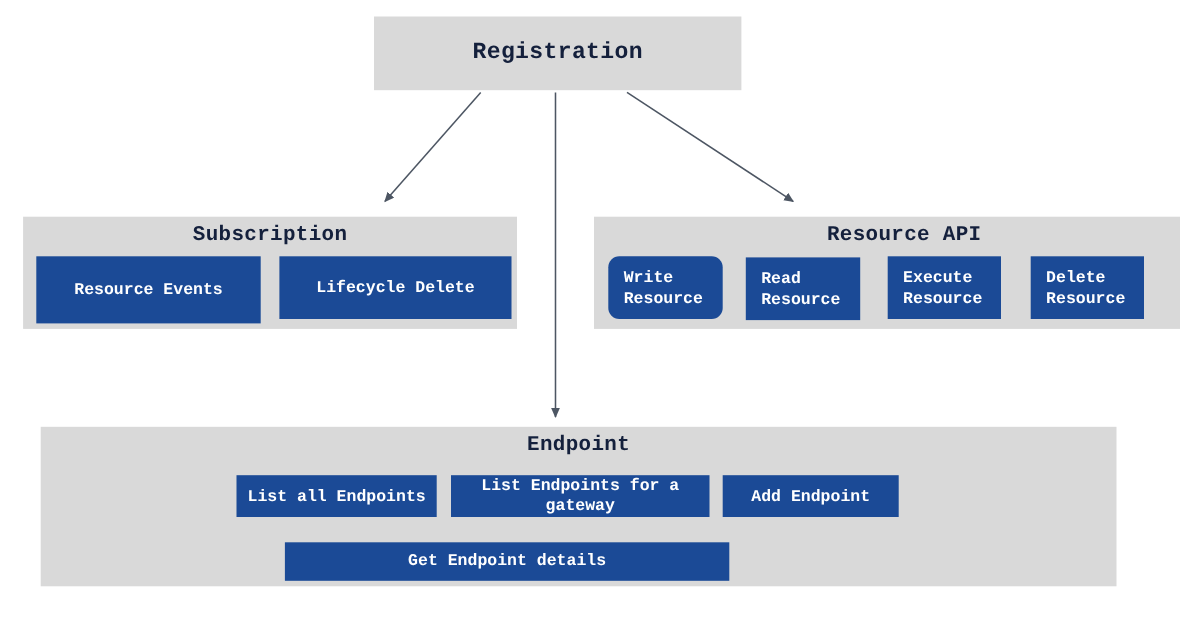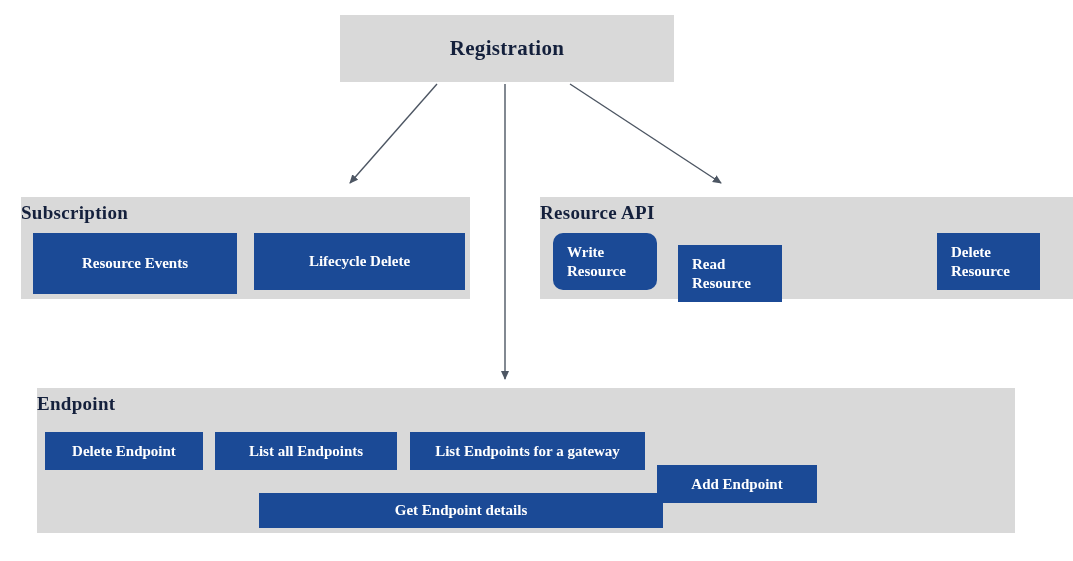--- a/index.html
+++ b/index.html
@@ -7,59 +7,59 @@
     --panel:#d9d9d9;
     --navy:#14203c;
     --arrow:#4d5663;
     --white:#ffffff;
   }
   html,body{margin:0;padding:0;background:#ffffff;}
   .canvas{
     position:relative;
     width:1073px;height:561px;
     background:#ffffff;
-    font-family:Liberation Serif, serif;
+    font-family:Liberation Mono, monospace;
     overflow:hidden;
   }
   .rootbox{
     position:absolute;left:340px;top:15px;width:334px;height:67px;
     background:var(--panel);
     display:flex;align-items:center;justify-content:center;
     font-size:21px;font-weight:bold;color:var(--navy);
     letter-spacing:0.3px;
   }
   .panel{position:absolute;background:var(--panel);}
   .panel-subscription{left:21px;top:197px;width:449px;height:102px;}
   .panel-resource-api{left:540px;top:197px;width:517px;height:102px;padding-left:47px;}
   .panel-endpoint{left:37px;top:388px;width:978px;height:145px;}
   .group-title{
     position:absolute;top:5px;left:0;right:0;
-    font-size:19px;font-weight:bold;color:var(--navy);
+    text-align:center;font-size:19px;font-weight:bold;color:var(--navy);
     letter-spacing:0.3px;
   }
   .btn{
     position:absolute;background:var(--blue);color:var(--white);
     font-size:15px;font-weight:bold;line-height:19px;
     display:flex;align-items:center;justify-content:center;
     text-align:center;box-sizing:border-box;cursor:pointer;
   }
   .btn.left-text{justify-content:flex-start;text-align:left;padding-left:14px;padding-right:6px;}
   
   .btn-resource-events{left:12px;top:36px;width:204px;height:61px;}
   .btn-lifecycle-events{left:233px;top:36px;width:211px;height:57px;}
   
   .btn-write-resource{left:13px;top:36px;width:104px;height:57px;border-radius:10px;}
-  .btn-read-resource{left:138px;top:48px;width:104px;height:57px;}
+  .btn-read-resource{left:138px;top:37px;width:104px;height:57px;}
   .btn-execute-resource{left:267px;top:36px;width:103px;height:57px;}
   .btn-delete-resource{left:397px;top:36px;width:103px;height:57px;}
   
   .btn-delete-endpoint{left:8px;top:44px;width:158px;height:38px;}
   .btn-list-all-endpoints{left:178px;top:44px;width:182px;height:38px;}
   .btn-list-endpoints-gateway{left:373px;top:44px;width:235px;height:38px;}
-  .btn-add-endpoint{left:620px;top:44px;width:160px;height:38px;margin-top:33px;}
+  .btn-add-endpoint{left:620px;top:44px;width:160px;height:38px;}
   .btn-add-gateway{left:791px;top:44px;width:182px;height:38px;}
   .btn-get-endpoint-details{left:222px;top:105px;width:404px;height:35px;}
   .arrow-layer{
     position:absolute;left:0;top:0;width:1073px;height:561px;
     pointer-events:none;
   }
 </style>
 </head>
 <body>
 
@@ -83,25 +83,25 @@
   <div class="panel panel-subscription">
     <div class="group-title">Subscription</div>
     <div class="btn btn-resource-events">Resource Events</div>
     <div class="btn btn-lifecycle-events">Lifecycle Delete</div>
   </div>
 
   <div class="panel panel-resource-api">
     <div class="group-title">Resource API</div>
     <div class="btn left-text btn-write-resource">Write Resource</div>
     <div class="btn left-text btn-read-resource">Read Resource</div>
+    <div class="btn left-text btn-execute-resource">Execute Resource</div>
     <div class="btn left-text btn-delete-resource">Delete Resource</div>
   </div>
 
   <div class="panel panel-endpoint">
     <div class="group-title">Endpoint</div>
-    <div class="btn btn-delete-endpoint">Delete Endpoint</div>
     <div class="btn btn-list-all-endpoints">List all Endpoints</div>
     <div class="btn btn-list-endpoints-gateway">List Endpoints for a gateway</div>
     <div class="btn btn-add-endpoint">Add Endpoint</div>
     <div class="btn btn-get-endpoint-details">Get Endpoint details</div>
   </div>
 
 </div>
 
 </body></html>

